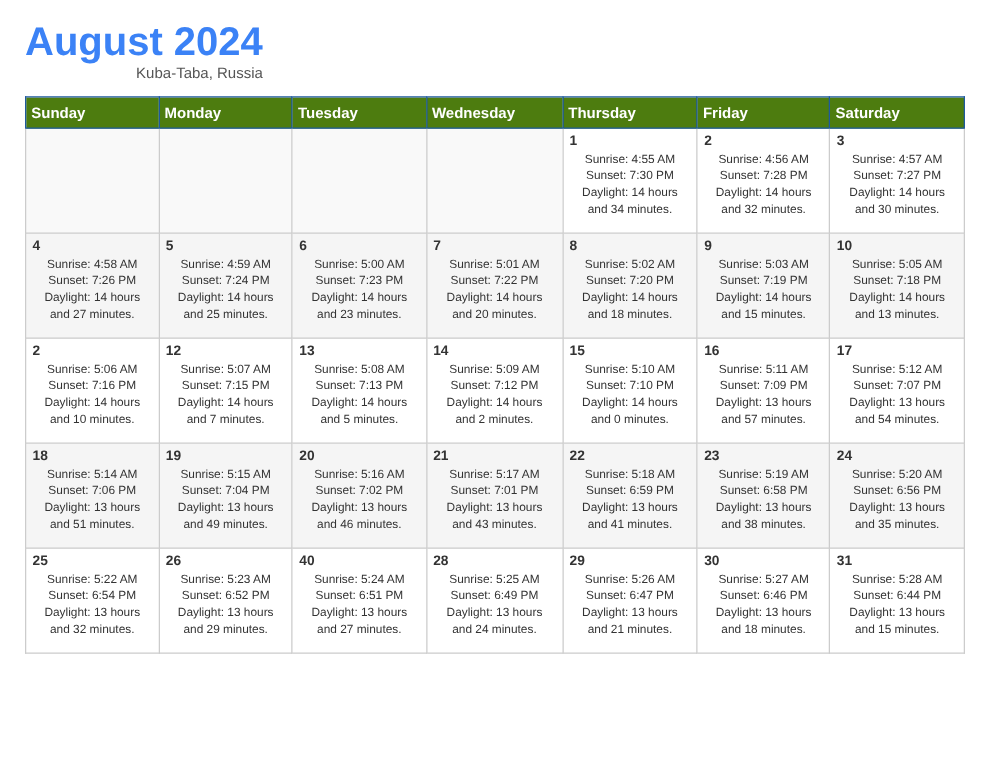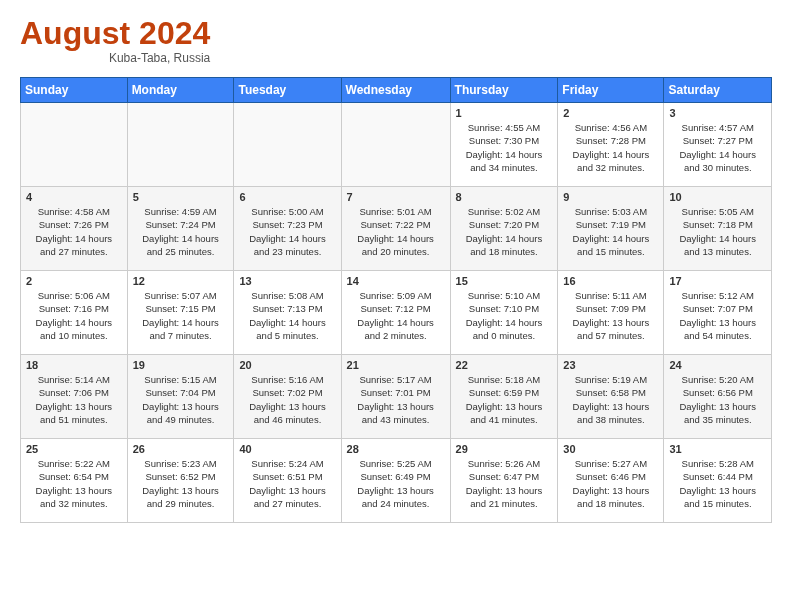--- a/index.html
+++ b/index.html
@@ -38,34 +38,34 @@
       width: 22px;
       height: 22px;
       margin-right: 2px;
     }
     .title-block {
       text-align: right;
     }
     .month-year {
       font-size: 32px;
       font-weight: bold;
-      color: #c2410c;
+      color: #3b82f6;
       line-height: 1.1;
     }
     .location {
       font-size: 12px;
       color: #555;
     }
     .calendar {
       width: 100%;
       border-collapse: collapse;
       border: 1px solid #ccc;
     }
     .calendar th {
-      background-color: #3b82f6;
+      background-color: #4d7c0f;
       color: #fff;
       font-size: 12px;
       font-weight: bold;
       padding: 5px 4px;
       text-align: left;
       border: 1px solid #1e5a9e;
     }
     .calendar td {
       vertical-align: top;
       border: 1px solid #ccc;

